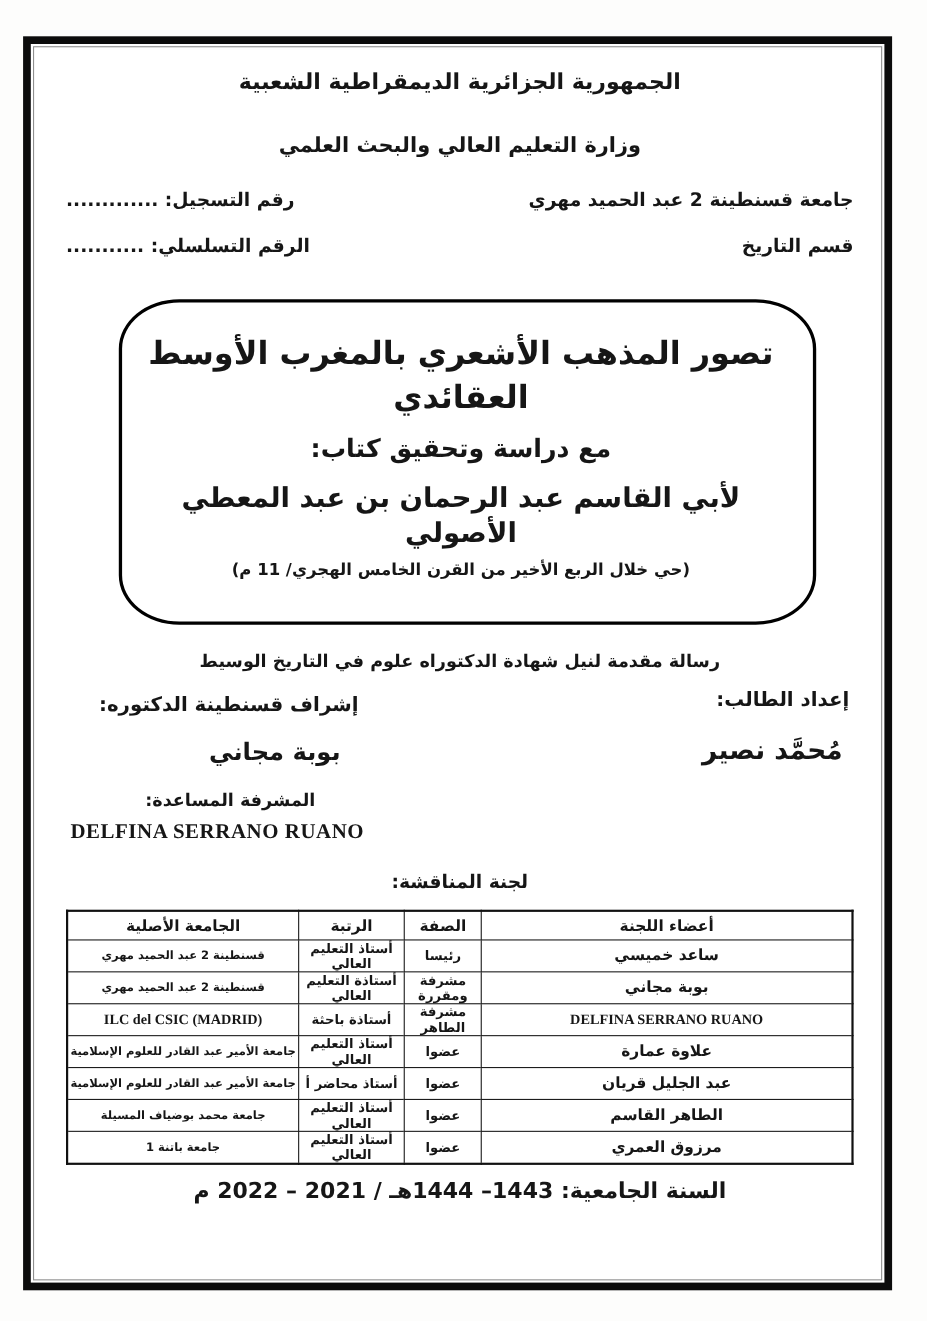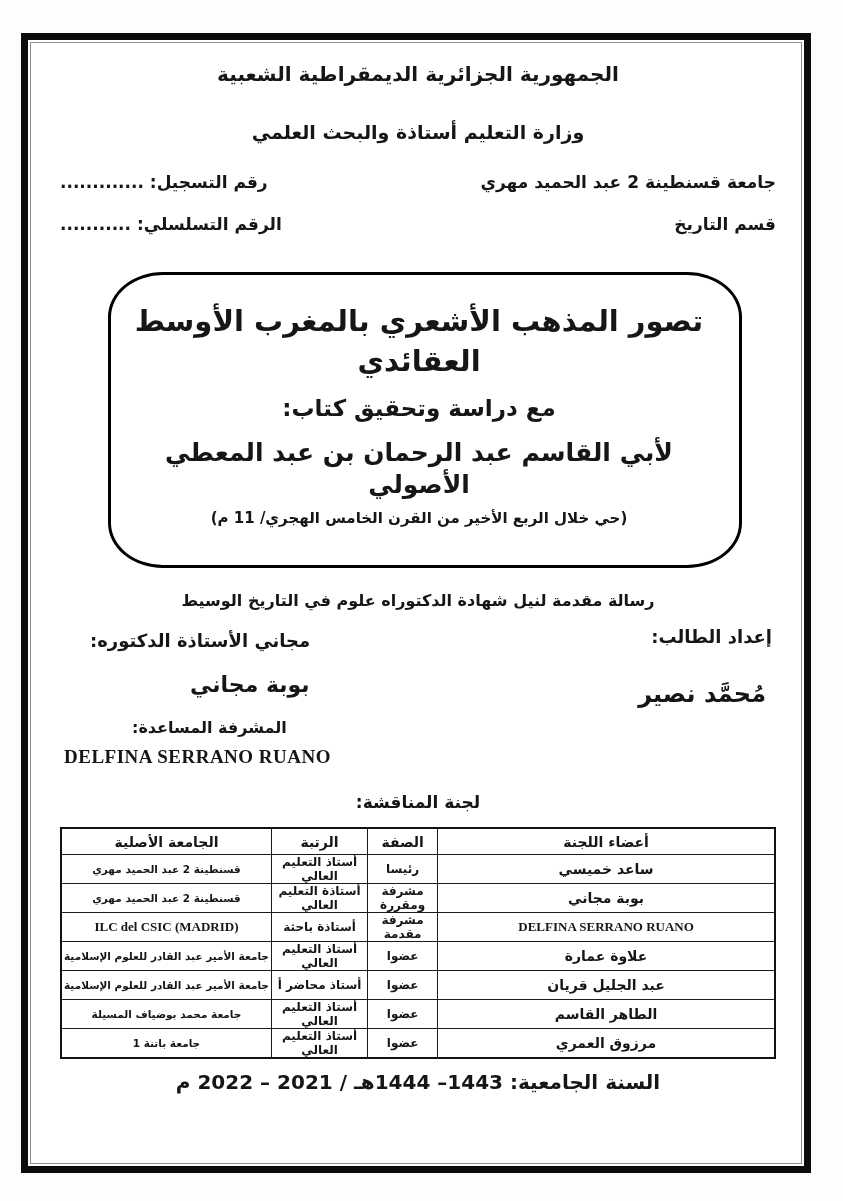--- a/index.html
+++ b/index.html
@@ -50,21 +50,21 @@
   .t-sub{margin-top:12px;font-size:23px;line-height:30px;font-weight:bold;}
   .t-book{margin-top:16px;font-size:23px;line-height:30px;font-weight:bold;}
   .t-author{margin-top:14px;font-size:25px;line-height:32px;font-weight:bold;}
   .t-note{margin-top:6px;font-size:15px;line-height:22px;font-weight:bold;}
 
   .degree-note{margin-top:22px;font-size:16px;line-height:22px;font-weight:bold;}
 
   .people{position:relative;margin-top:14px;height:148px;}
   .people .item{position:absolute;font-weight:bold;white-space:nowrap;}
   .student-label{right:4px;top:0;font-size:18px;}
-  .student-name{right:10px;top:54px;font-size:24px;text-align:center;}
+  .student-name{right:10px;top:42px;font-size:24px;text-align:center;}
   .supervisor-label{left:30px;top:4px;font-size:18px;}
   .supervisor-name{left:130px;top:46px;font-size:22px;}
   .assistant-label{left:72px;top:92px;font-size:16px;}
   .assistant-name{
     left:4px;top:120px;font-size:19px;
     font-family:"Liberation Serif","DejaVu Serif",serif;
     direction:ltr;letter-spacing:0.5px;
   }
 
   .committee-title{margin-top:16px;font-size:17px;line-height:24px;font-weight:bold;}
@@ -100,21 +100,21 @@
   .academic-year{margin-top:9px;font-size:20px;line-height:28px;font-weight:bold;}
 </style>
 </head>
 <body>
 
 <div class="frame">
   <div class="frame-inner"></div>
   <div class="content">
 
     <div class="republic center b">الجمهورية الجزائرية الديمقراطية الشعبية</div>
-    <div class="ministry center b">وزارة التعليم أستاذة والبحث العلمي</div>
+    <div class="ministry center b">وزارة التعليم العالي والبحث العلمي</div>
 
     <div class="info-row">
       <span>جامعة قسنطينة 2 عبد الحميد مهري</span>
       <span class="info-left">رقم التسجيل: .............</span>
     </div>
     <div class="info-row second">
       <span>قسم التاريخ</span>
       <span class="info-left">الرقم التسلسلي: ...........</span>
     </div>
 
@@ -123,21 +123,21 @@
       <div class="t-sub">مع دراسة وتحقيق كتاب:</div>
       <div class="t-author">لأبي القاسم عبد الرحمان بن عبد المعطي الأصولي</div>
       <div class="t-note">(حي خلال الربع الأخير من القرن الخامس الهجري/ 11 م)</div>
     </div>
 
     <div class="degree-note center">رسالة مقدمة لنيل شهادة الدكتوراه علوم في التاريخ الوسيط</div>
 
     <div class="people">
       <div class="item student-label">إعداد الطالب:</div>
       <div class="item student-name">مُحمَّد نصير</div>
-      <div class="item supervisor-label">مجاني الأستاذة الدكتوره:</div>
+      <div class="item supervisor-label">إشراف قسنطينة الدكتوره:</div>
       <div class="item supervisor-name">بوبة مجاني</div>
       <div class="item assistant-label">المشرفة المساعدة:</div>
       <div class="item assistant-name">DELFINA SERRANO RUANO</div>
     </div>
 
     <div class="committee-title center">لجنة المناقشة:</div>
 
     <table class="committee">
       <colgroup>
         <col class="col-member">
@@ -161,21 +161,21 @@
           <td class="univ">قسنطينة 2 عبد الحميد مهري</td>
         </tr>
         <tr>
           <td class="member">بوبة مجاني</td>
           <td class="role">مشرفة ومقررة</td>
           <td class="rank">أستاذة التعليم العالي</td>
           <td class="univ">قسنطينة 2 عبد الحميد مهري</td>
         </tr>
         <tr>
           <td class="member latin">DELFINA SERRANO RUANO</td>
-          <td class="role">مشرفة مقدمة</td>
+          <td class="role">مشرفة الطاهر</td>
           <td class="rank">أستاذة باحثة</td>
           <td class="univ latin">ILC del CSIC (MADRID)</td>
         </tr>
         <tr>
           <td class="member">علاوة عمارة</td>
           <td class="role">عضوا</td>
           <td class="rank">أستاذ التعليم العالي</td>
           <td class="univ">جامعة الأمير عبد القادر للعلوم الإسلامية</td>
         </tr>
         <tr>

